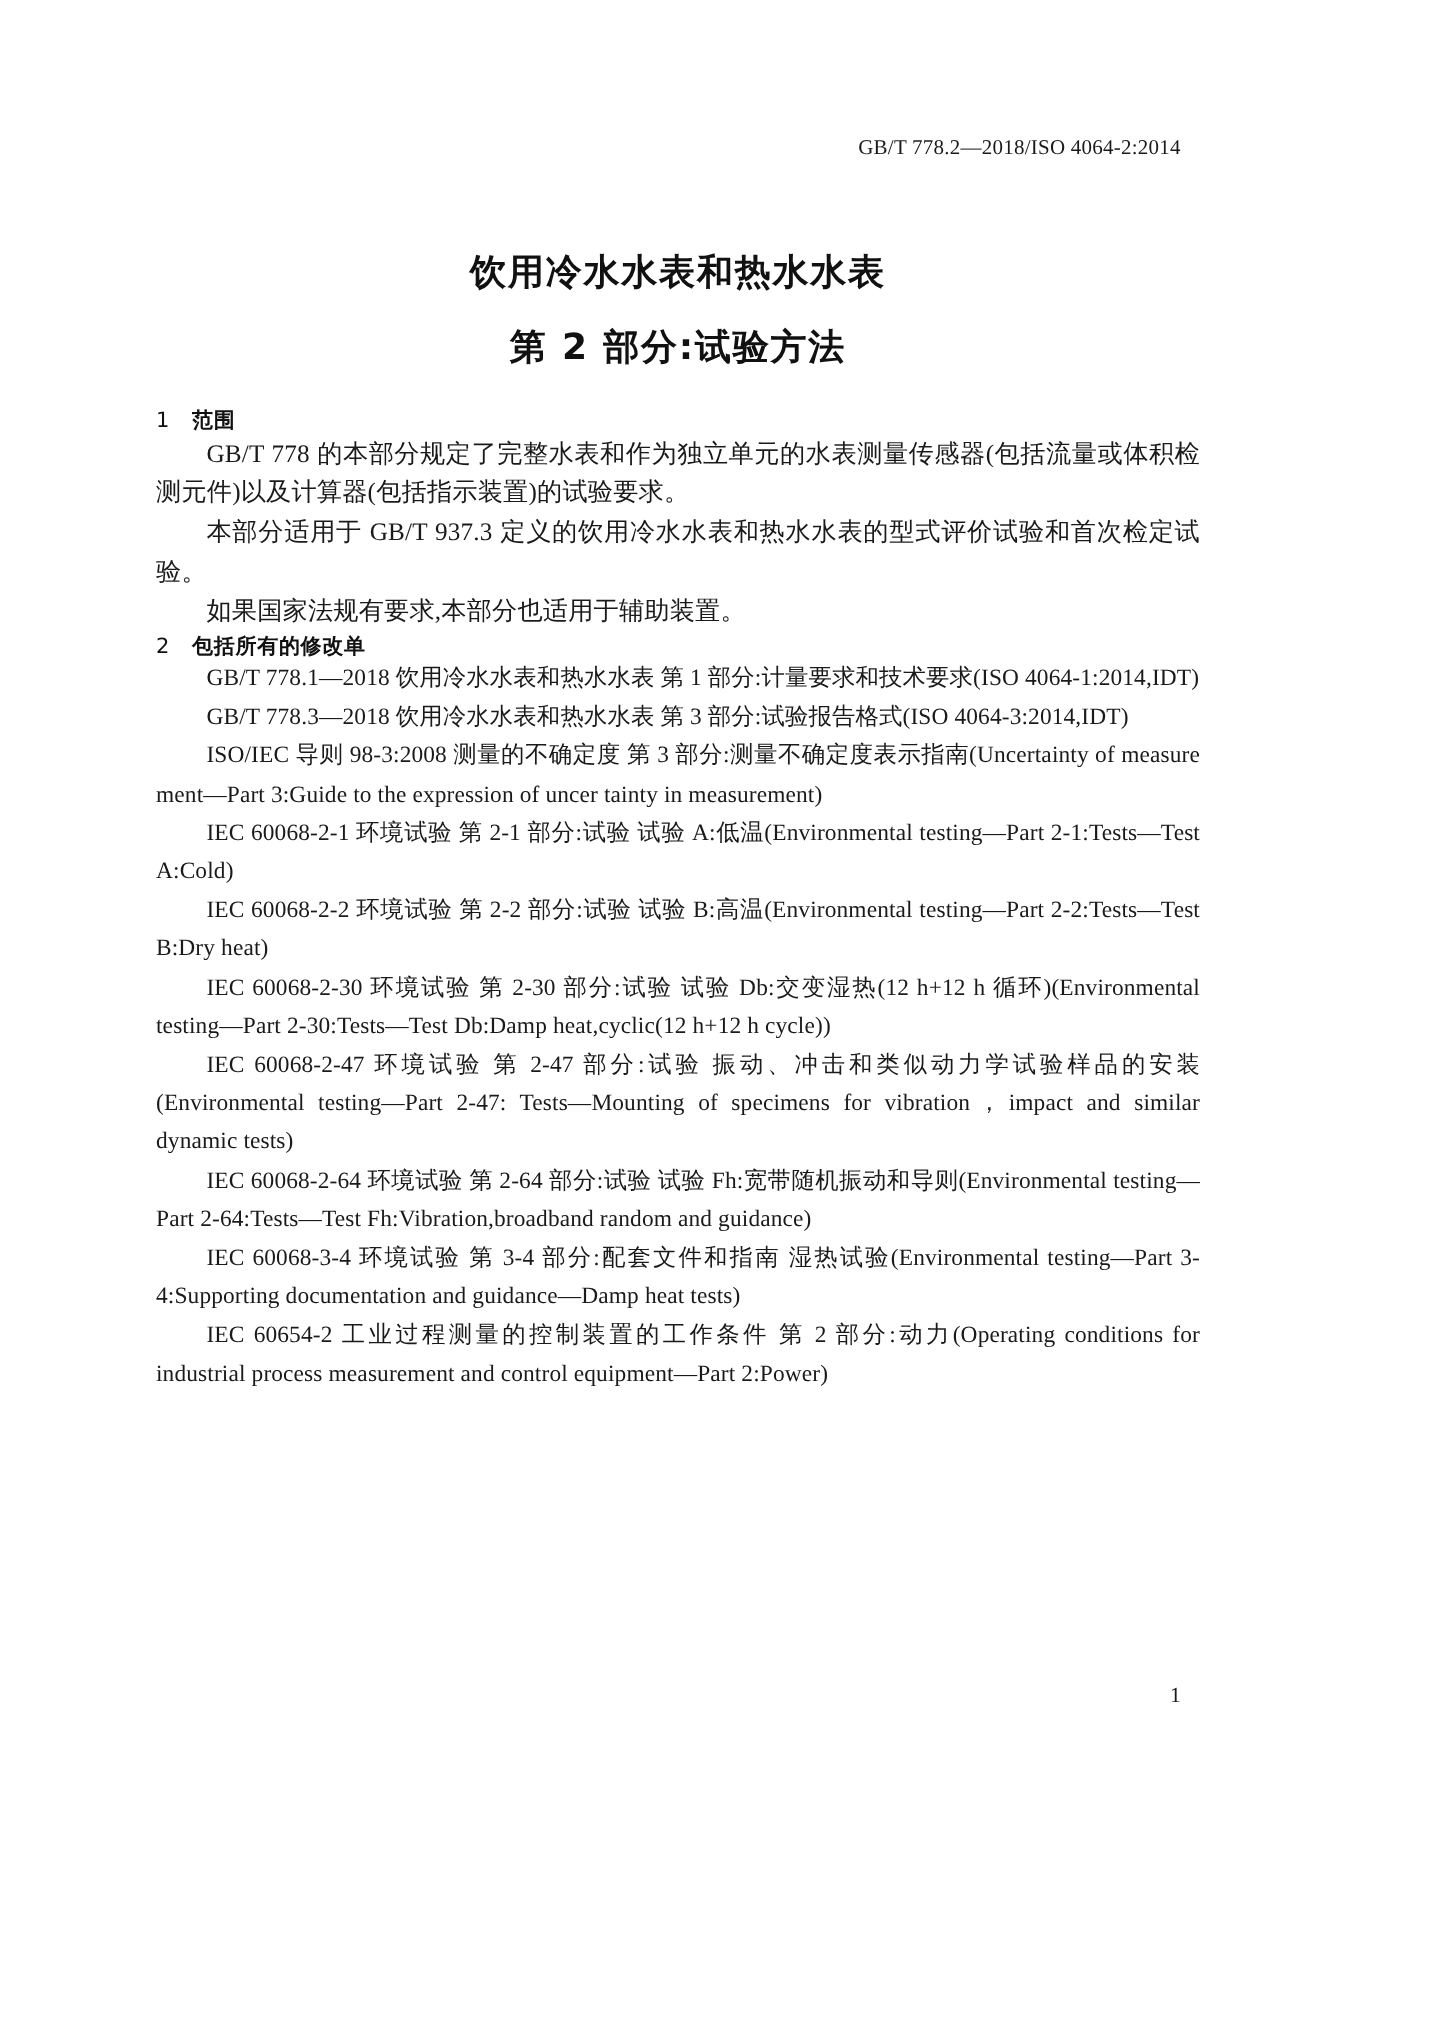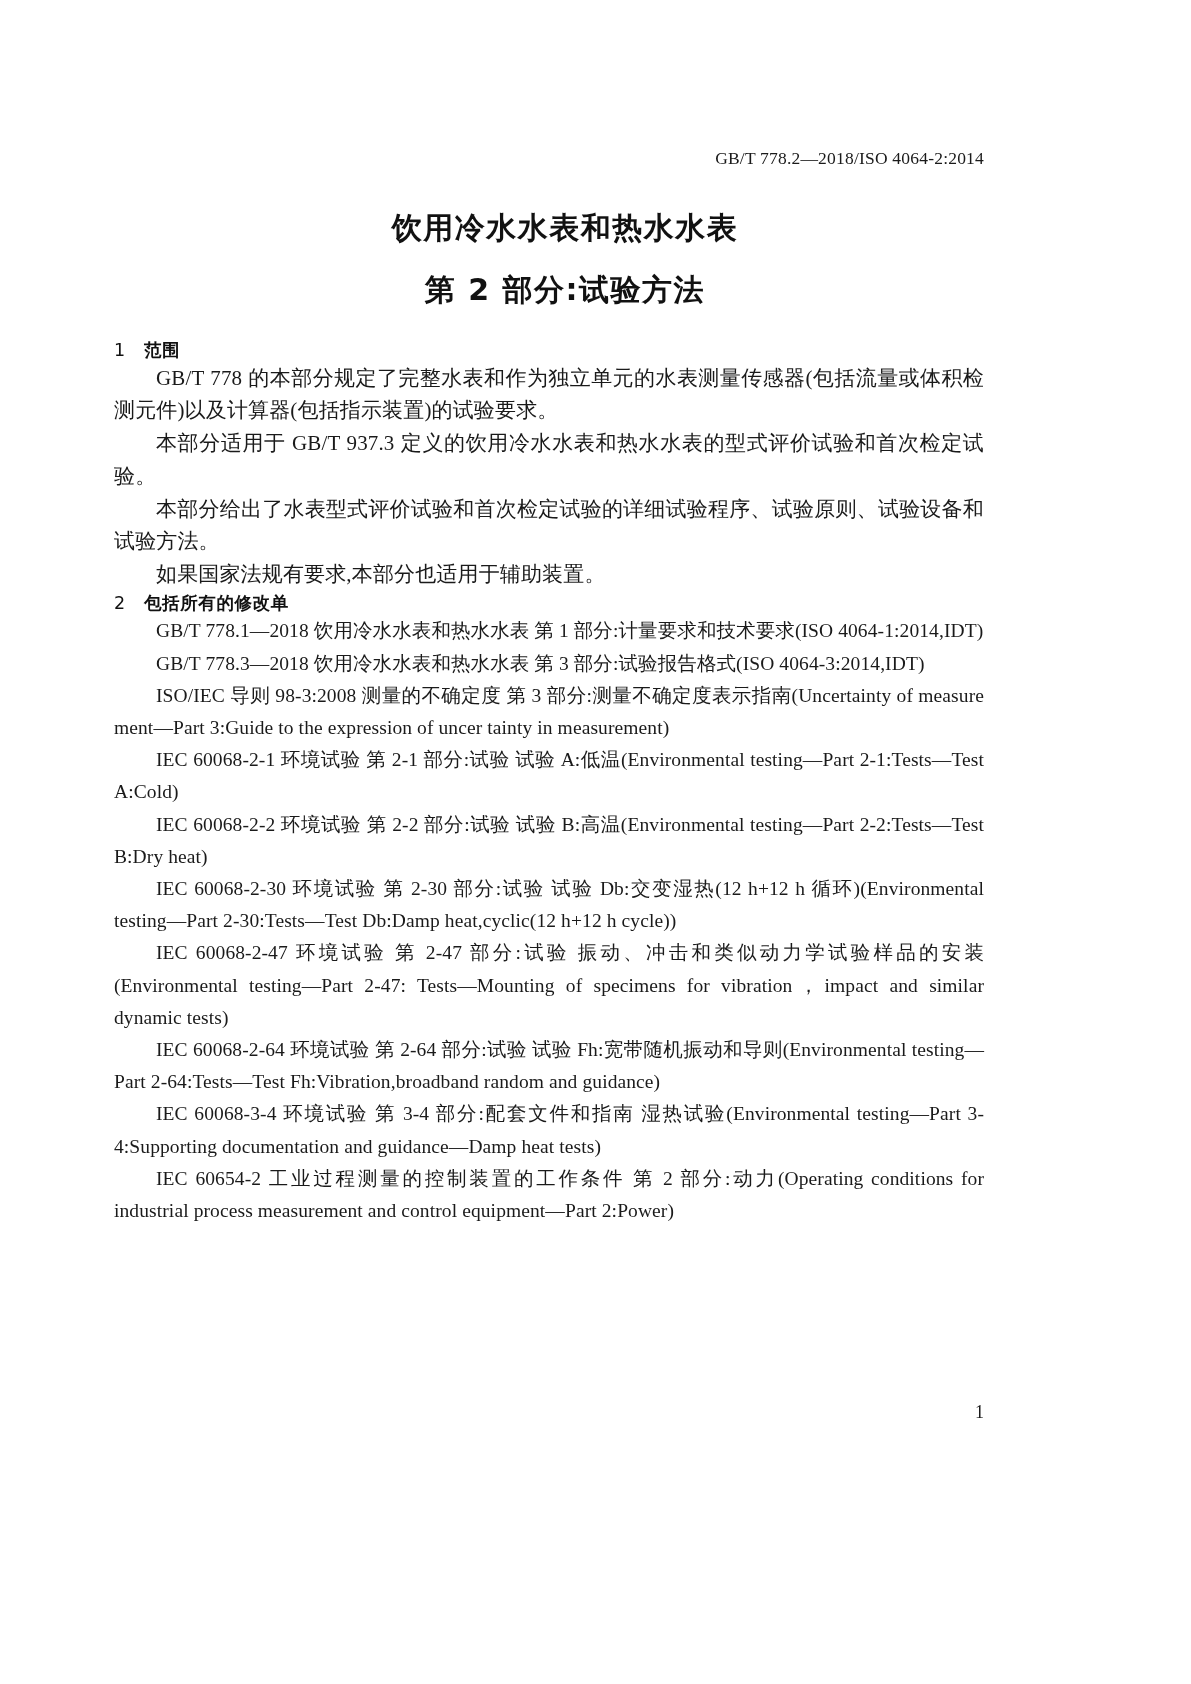--- a/index.html
+++ b/index.html
@@ -27,21 +27,20 @@
   
   .header {
     position: absolute;
     left: 118px;
     top: 112px;
     width: 866px;
     text-align: right;
     font-size: 17.5px;
     letter-spacing: 0.2px;
     white-space: nowrap;
-    margin-top: 36px;
   }
 
   
   .doc-title {
     position: absolute;
     left: 132px;
     top: 205px;
     width: 866px;
     text-align: center;
     font-family: "DejaVu Sans", "Liberation Sans", sans-serif;
@@ -52,21 +51,21 @@
     color: #111;
   }
   .doc-title .line2 {
     display: block;
     margin-top: 16px;
   }
 
   
   .body-region {
     position: absolute;
-    left: 114px;
+    left: 130px;
     top: 338px;
     width: 870px;
   }
 
   h2.clause {
     font-family: "DejaVu Sans", "Liberation Sans", sans-serif;
     font-weight: bold;
     font-size: 17.5px;
     letter-spacing: 0.6px;
     margin: 0;
@@ -132,21 +131,20 @@
   </div>
 
   <div class="body-region">
 
     <h2 class="clause clause-1">
       <span class="num">1</span><span>范围</span>
     </h2>
 
     <p class="para">GB/T 778 的本部分规定了完整水表和作为独立单元的水表测量传感器(包括流量或体积检测元件)以及计算器(包括指示装置)的试验要求。</p>
     <p class="para">本部分适用于 GB/T 937.3 定义的饮用冷水水表和热水水表的型式评价试验和首次检定试验。</p>
-    <p class="para">本部分给出了水表型式评价试验和首次检定试验的详细试验程序、试验原则、试验设备和试验方法。</p>
     <p class="para">如果国家法规有要求,本部分也适用于辅助装置。</p>
 
     <h2 class="clause clause-2">
       <span class="num">2</span><span>包括所有的修改单</span>
     </h2>
 
 
     <p class="ref">GB/T 778.1—2018   饮用冷水水表和热水水表   第 1 部分:计量要求和技术要求(ISO 4064-1:2014,IDT)</p>
     <p class="ref">GB/T 778.3—2018   饮用冷水水表和热水水表   第 3 部分:试验报告格式(ISO 4064-3:2014,IDT)</p>
     <p class="ref">ISO/IEC 导则 98-3:2008   测量的不确定度   第 3 部分:测量不确定度表示指南(Uncertainty of measure ment—Part 3:Guide to the expression of uncer tainty in measurement)</p>

